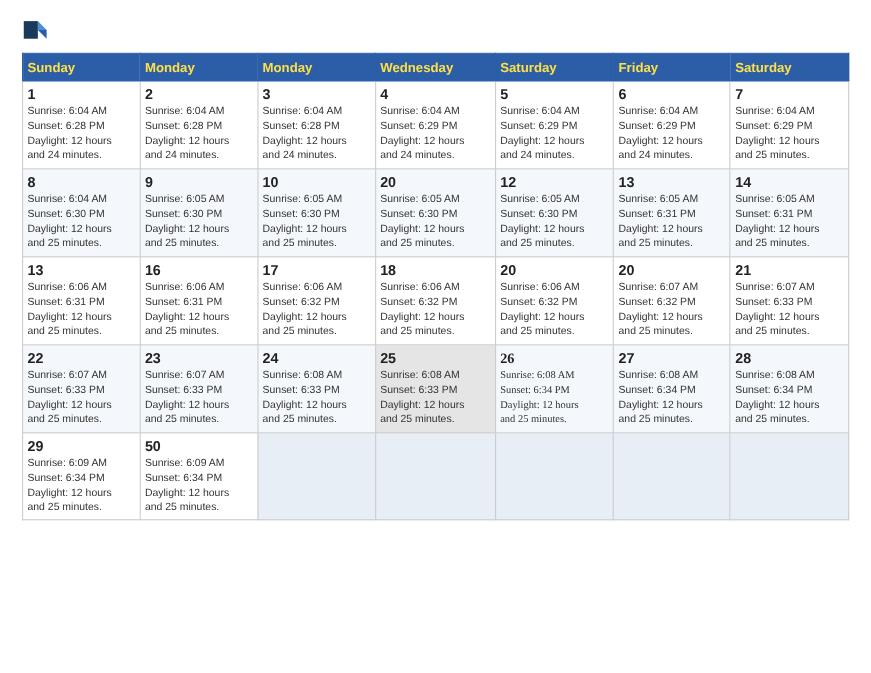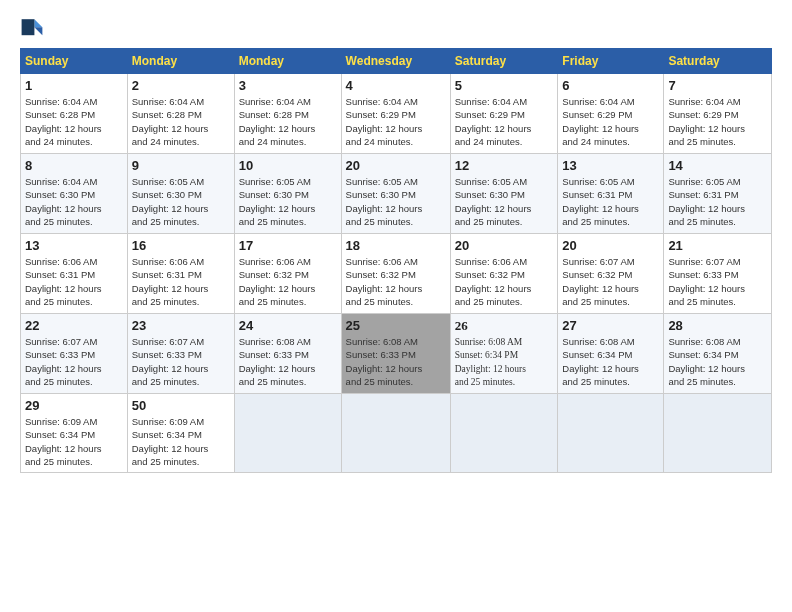--- a/index.html
+++ b/index.html
@@ -299,21 +299,21 @@
 Daylight: 12 hours
 and 25 minutes.</div>
           </td>
           <td style="background: rgb(244, 247, 251);">
             <span class="day-num">24</span>
             <div class="day-info" style="white-space: pre-line;">Sunrise: 6:08 AM
 Sunset: 6:33 PM
 Daylight: 12 hours
 and 25 minutes.</div>
           </td>
-          <td style="background: #a3a3a3; margin-top: 38px;">
+          <td style="background: #e5e5e5; margin-top: 38px;">
             <span class="day-num">25</span>
             <div class="day-info" style="white-space: pre-line;">Sunrise: 6:08 AM
 Sunset: 6:33 PM
 Daylight: 12 hours
 and 25 minutes.</div>
           </td>
           <td style="background: rgb(244, 247, 251); font-family: Liberation Serif, serif;">
             <span class="day-num">26</span>
             <div class="day-info" style="white-space: pre-line;">Sunrise: 6:08 AM
 Sunset: 6:34 PM

